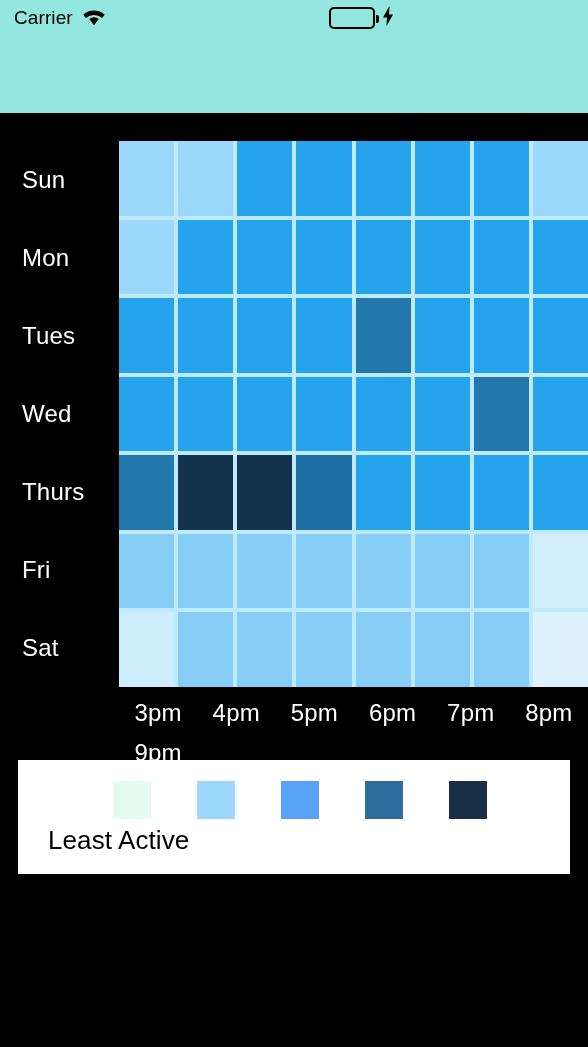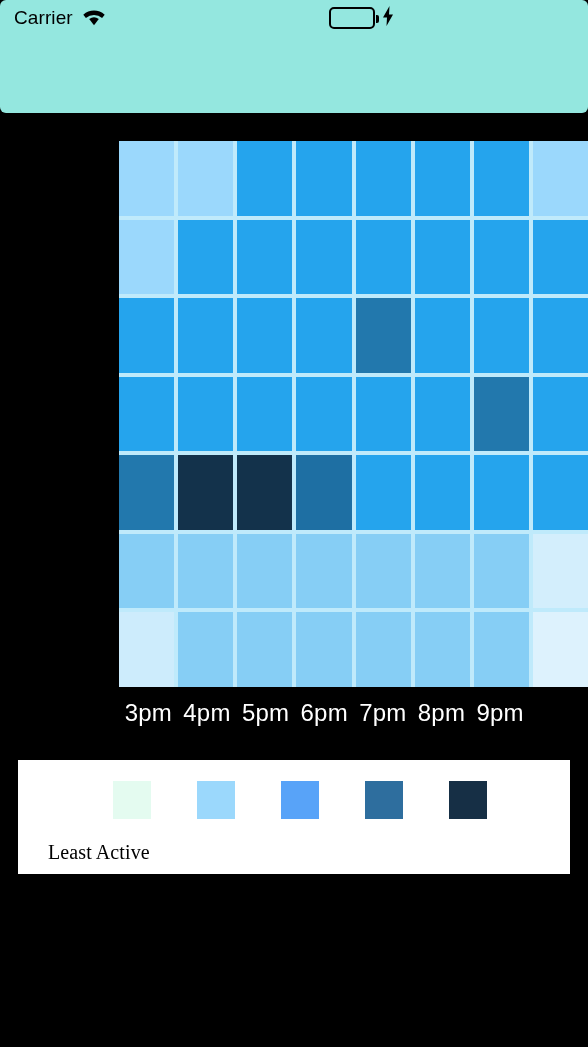--- a/index.html
+++ b/index.html
@@ -20,21 +20,20 @@
     background: #000000;
   }
 
   
   .header-band {
     position: absolute;
     left: 0; top: 0;
     width: 588px;
     height: 113px;
     background: #94E7DF;
-    border-radius: 6px;
   }
 
   .status-bar {
     position: absolute;
     left: 0; top: 0;
     width: 588px;
     height: 36px;
     display: flex;
     align-items: center;
     padding: 0 14px;
@@ -146,21 +145,21 @@
     height: 100%;
   }
 
   .hour-labels {
     position: absolute;
     left: 119px;
     top: 580px;
     width: 469px;
     height: 40px;
     display: grid;
-    grid-template-columns: repeat(8, 1fr);
+    grid-template-columns: repeat(6, 1fr);
   }
   .hour-label {
     color: #FFFFFF;
     font-size: 24px;
     text-align: center;
     line-height: 40px;
     letter-spacing: 0.2px;
   }
 
   
@@ -187,26 +186,25 @@
     width: 38px;
     height: 38px;
   }
   .legend-captions {
     position: relative;
     height: 34px;
     margin-top: 4px;
   }
   .legend-caption {
     position: absolute;
-    top: 12px;
-    font-size: 20px;
+    top: 0;
+    font-size: 26px;
     color: #000000;
     line-height: 34px;
     letter-spacing: 0.1px;
-    font-family: Liberation Serif, serif;
   }
   .legend-caption.least { left: 30px; }
   .legend-caption.most  { right: 26px; }
 </style>
 </head>
 <body>
 
 <div id="app">
 
   <div class="header-band">
@@ -232,20 +230,29 @@
             <path d="M7.5 0 L1 11.5 h4 L4.5 20 L11 8.5 H7 Z" fill="#000"></path>
           </svg>
         </span>
       </div>
 
     </div>
   </div>
 
   <div class="chart-area">
 
+    <div class="day-labels">
+      <div class="day-label">Sun</div>
+      <div class="day-label">Mon</div>
+      <div class="day-label">Tues</div>
+      <div class="day-label">Wed</div>
+      <div class="day-label">Thurs</div>
+      <div class="day-label">Fri</div>
+      <div class="day-label">Sat</div>
+    </div>
 
     <div class="grid" id="heatmap-grid" style="background: rgb(191, 234, 251);">
         <div class="cell" style="background: rgb(155, 216, 252);"></div>
         <div class="cell" style="background: rgb(155, 216, 252);"></div>
         <div class="cell" style="background: rgb(37, 164, 237);"></div>
         <div class="cell" style="background: rgb(37, 164, 237);"></div>
         <div class="cell" style="background: rgb(37, 164, 237);"></div>
         <div class="cell" style="background: rgb(37, 164, 237);"></div>
         <div class="cell" style="background: rgb(37, 164, 237);"></div>
         <div class="cell" style="background: rgb(155, 216, 252);"></div>

